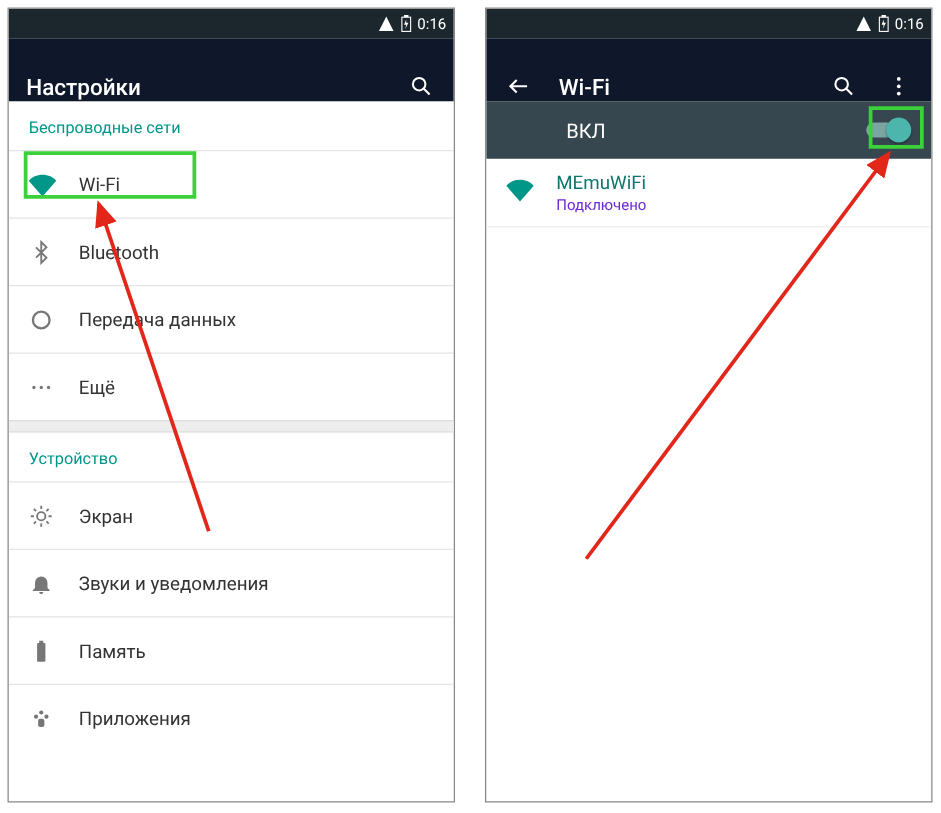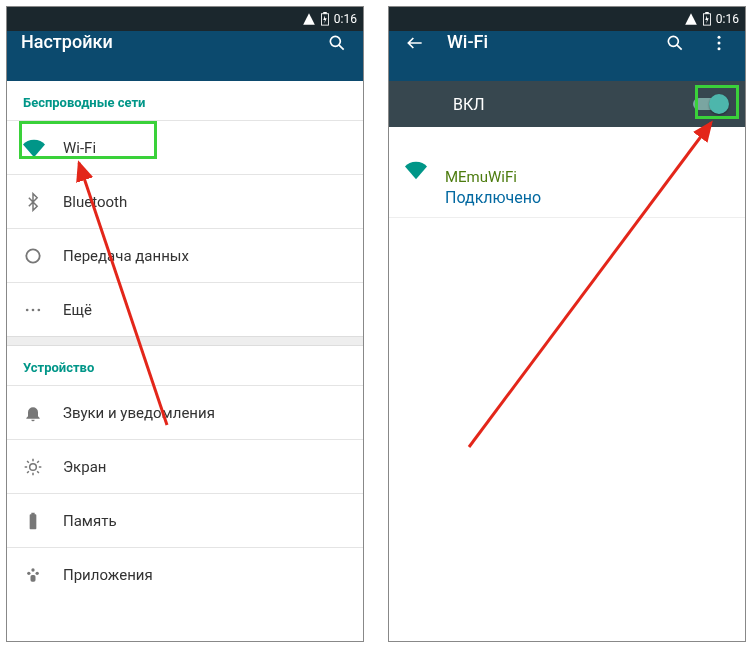--- a/index.html
+++ b/index.html
@@ -27,24 +27,24 @@
     display: flex;
     align-items: center;
     justify-content: flex-end;
     padding: 0 6px;
     font-size: 12px;
     gap: 4px;
   }
   .statusbar svg { display: block; }
   .appbar {
     height: 50px;
-    background: #0c4a6e;
+    background: #0f172a;
     color: #fff;
     display: flex;
-    align-items: flex-start;
+    align-items: flex-end;
     padding: 0 14px;
     gap: 20px;
   }
   .appbar .title { font-size: 18px; font-weight: 500; flex: 1; }
   .appbar .iconbtn { width: 24px; height: 24px; display:flex; align-items:center; justify-content:center; cursor:pointer; }
   .togglebar {
     height: 46px;
     background: #37474f;
     color: #fff;
     display: flex;
@@ -64,21 +64,21 @@
   }
   .switch .thumb {
     position:absolute; top:0; right:0; width:20px; height:20px;
     background:#4db6ac; border-radius:50%;
     box-shadow: 0 1px 2px rgba(0,0,0,.4);
   }
   .section-header {
     padding: 14px 16px 10px;
     color: #009688;
     font-size: 13px;
-    font-weight: 700;
+    font-weight: 400;
   }
   .row {
     display:flex; align-items:center;
     height: 54px;
     padding: 0 16px;
     border-top: 1px solid #e4e4e4;
     font-size: 15px;
     color: #333;
     cursor:pointer;
   }
@@ -88,22 +88,22 @@
   .row .lbl { flex:1; }
   .card-gap { height: 10px; background:#eeeeee; border-top:1px solid #ddd; border-bottom:1px solid #ddd; }
 
   .wifi-row {
     display:flex; align-items:center;
     padding: 10px 16px;
     border-bottom: 1px solid #eee;
     cursor:pointer;
   }
   .wifi-row .icon { width: 40px; color:#009688; }
-  .wifi-row .ssid { font-size: 15px; color:#4d7c0f;margin-top:31px; }
-  .wifi-row .sub { font-size: 16px; color:#0369a1; margin-top:2px; }
+  .wifi-row .ssid { font-size: 15px; color:#0f766e; }
+  .wifi-row .sub { font-size: 12px; color:#6d28d9; margin-top:2px; }
 
   
   .hl {
     position:absolute; border: 3px solid #3ad13a;
     pointer-events:none;
   }
   .arrow {
     position:absolute; pointer-events:none;
   }
 </style>
@@ -175,34 +175,34 @@
       </span>
       <span class="lbl">Ещё</span>
     </div>
 
     <div class="card-gap"></div>
 
     <div class="section-header">Устройство</div>
 
     <div class="row">
       <span class="icon">
-        <svg width="20" height="20" viewBox="0 0 24 24" fill="#777">
-            <path d="M12 22a2 2 0 0 0 2-2h-4a2 2 0 0 0 2 2zm6-6V11a6 6 0 1 0-12 0v5l-2 2v1h16v-1l-2-2z"></path>
-          </svg>
-      </span>
-      <span class="lbl">Звуки и уведомления</span>
-    </div>
-    <div class="row">
-      <span class="icon">
         <svg width="20" height="20" viewBox="0 0 24 24" fill="none" stroke="#777" stroke-width="1.8">
             <circle cx="12" cy="12" r="4"></circle>
             <path d="M12 2v3M12 19v3M2 12h3M19 12h3M4.9 4.9l2.1 2.1M17 17l2.1 2.1M17 7l2.1-2.1M4.9 19.1L7 17"></path>
           </svg>
       </span>
       <span class="lbl">Экран</span>
+    </div>
+    <div class="row">
+      <span class="icon">
+        <svg width="20" height="20" viewBox="0 0 24 24" fill="#777">
+            <path d="M12 22a2 2 0 0 0 2-2h-4a2 2 0 0 0 2 2zm6-6V11a6 6 0 1 0-12 0v5l-2 2v1h16v-1l-2-2z"></path>
+          </svg>
+      </span>
+      <span class="lbl">Звуки и уведомления</span>
     </div>
     <div class="row">
       <span class="icon">
         <svg width="20" height="20" viewBox="0 0 24 24" fill="#777">
             <path d="M15 4h-1V2h-4v2H9a1 1 0 0 0-1 1v16a1 1 0 0 0 1 1h6a1 1 0 0 0 1-1V5a1 1 0 0 0-1-1z"></path>
           </svg>
       </span>
       <span class="lbl">Память</span>
     </div>
     <div class="row">

